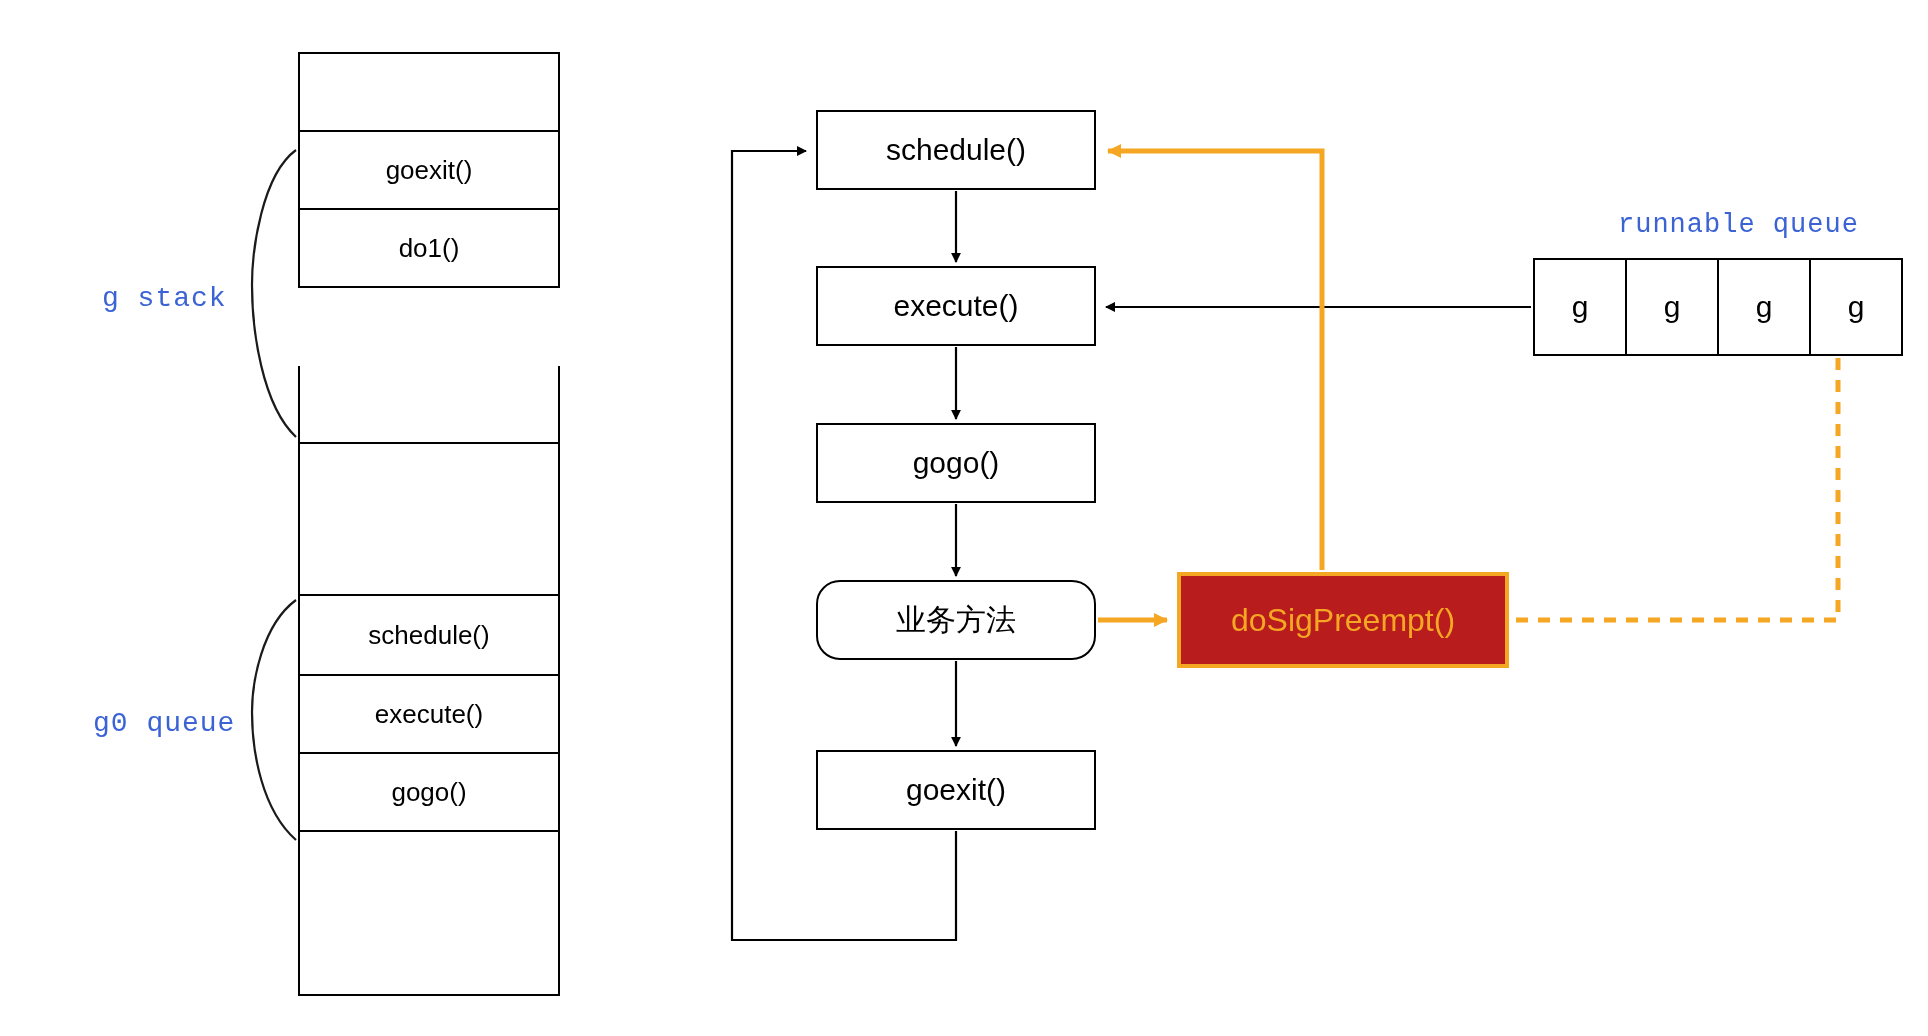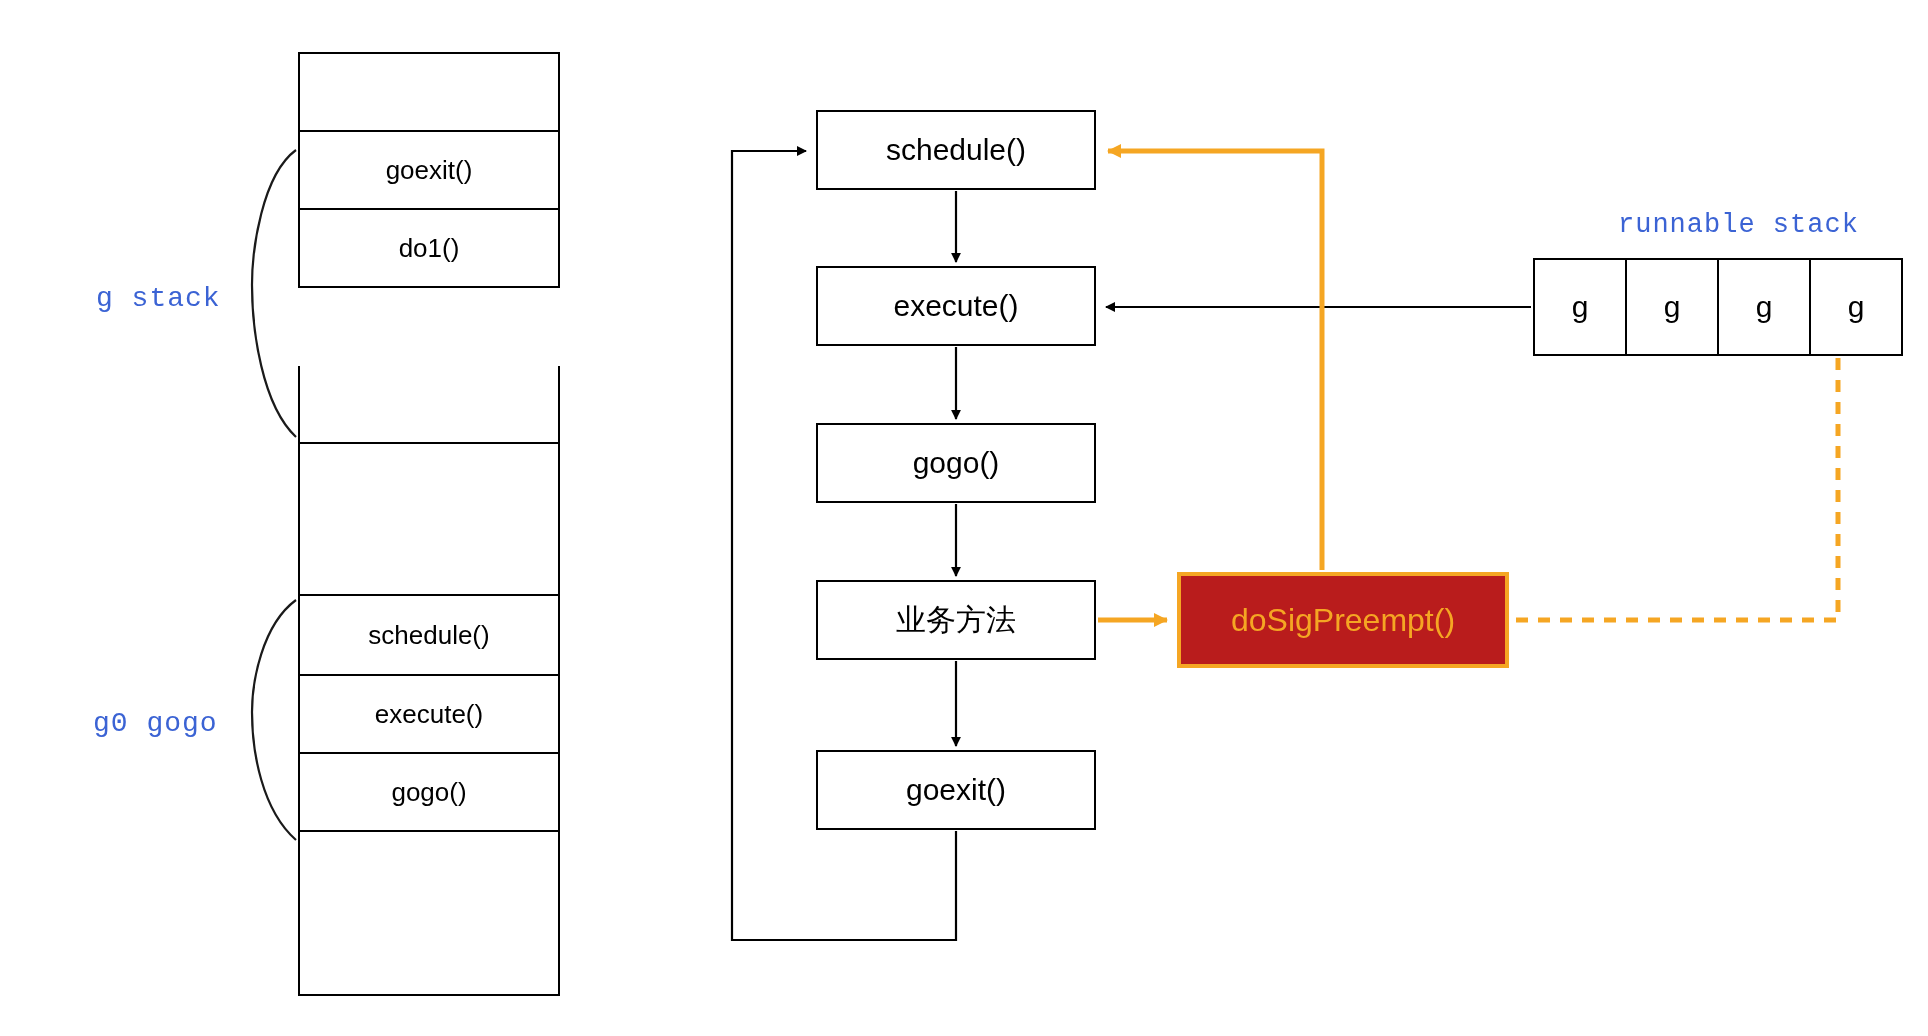--- a/index.html
+++ b/index.html
@@ -129,37 +129,37 @@
   <div class="stack-frame" style="left:298px; top:444px; width:262px; height:152px;"></div>
 
   <div class="stack-frame" style="left:298px; top:596px; width:262px; height:80px;">schedule()</div>
 
   <div class="stack-frame" style="left:298px; top:676px; width:262px; height:78px;">execute()</div>
 
   <div class="stack-frame" style="left:298px; top:754px; width:262px; height:78px;">gogo()</div>
 
   <div class="stack-frame" style="left:298px; top:832px; width:262px; height:164px;"></div>
 
-  <div class="side-label" style="left:96px; top:283px;">g stack</div>
+  <div class="side-label" style="left:102px; top:283px;">g stack</div>
 
-  <div class="side-label" style="left:93px; top:708px;">g0 gogo</div>
+  <div class="side-label" style="left:93px; top:708px;">g0 queue</div>
 
   <div class="box" style="left:816px; top:110px; width:280px; height:80px;">schedule()</div>
 
   <div class="box" style="left:816px; top:266px; width:280px; height:80px;">execute()</div>
 
   <div class="box" style="left:816px; top:423px; width:280px; height:80px;">gogo()</div>
 
-  <div class="box cjk" style="left:816px; top:580px; width:280px; height:80px;">业务方法</div>
+  <div class="box cjk" style="left:816px; top:580px; width:280px; height:80px;border-radius:24px;">业务方法</div>
 
   <div class="box" style="left:816px; top:750px; width:280px; height:80px;">goexit()</div>
 
   <div class="box-orange" style="left:1177px; top:572px; width:332px; height:96px;">doSigPreempt()</div>
 
-  <div class="queue-label" style="left:1618px; top:210px;">runnable stack</div>
+  <div class="queue-label" style="left:1618px; top:210px;">runnable queue</div>
 
   <div class="queue-wrap" style="left:1533px; top:258px; width:370px; height:98px;">
     <div class="queue-cell" style="width:92px; height:98px;">g</div>
     <div class="queue-cell" style="width:92px; height:98px;">g</div>
     <div class="queue-cell" style="width:92px; height:98px;">g</div>
     <div class="queue-cell last" style="width:94px; height:98px;">g</div>
   </div>
 
   <svg class="svg-layer" viewBox="0 0 1928 1036" xmlns="http://www.w3.org/2000/svg">
     <defs>

